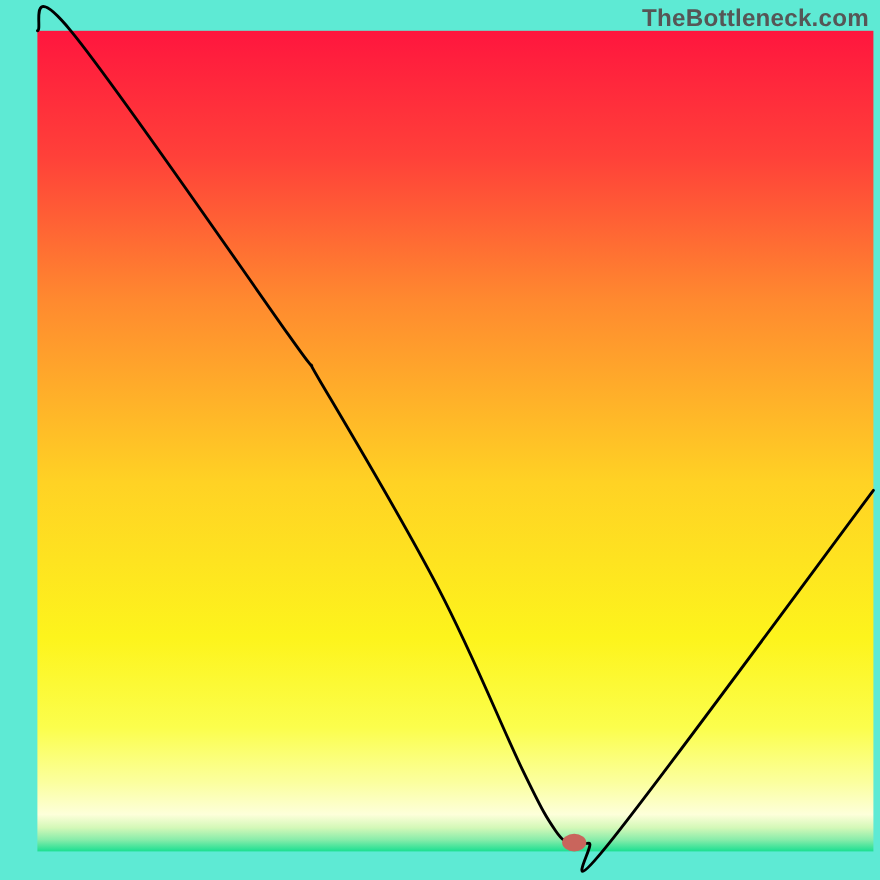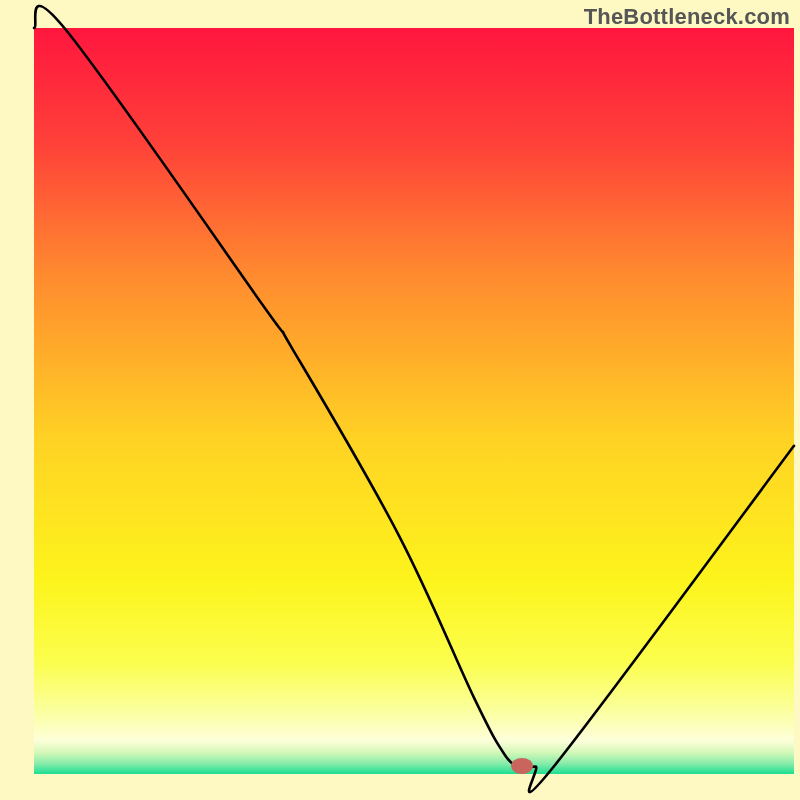--- a/index.html
+++ b/index.html
@@ -7,21 +7,21 @@
     padding: 0;
     width: 800px;
     height: 800px;
     background: #000;
     overflow: hidden;
   }
   .frame {
     position: relative;
     width: 800px;
     height: 800px;
-    background: #fef9c3;
+    background: #5eead4;
   }
   .watermark {
     position: absolute;
     top: 4px;
     right: 10px;
     font-family: Arial, Helvetica, sans-serif;
     font-size: 22px;
     font-weight: 600;
     color: #565656;
     letter-spacing: 0.2px;

